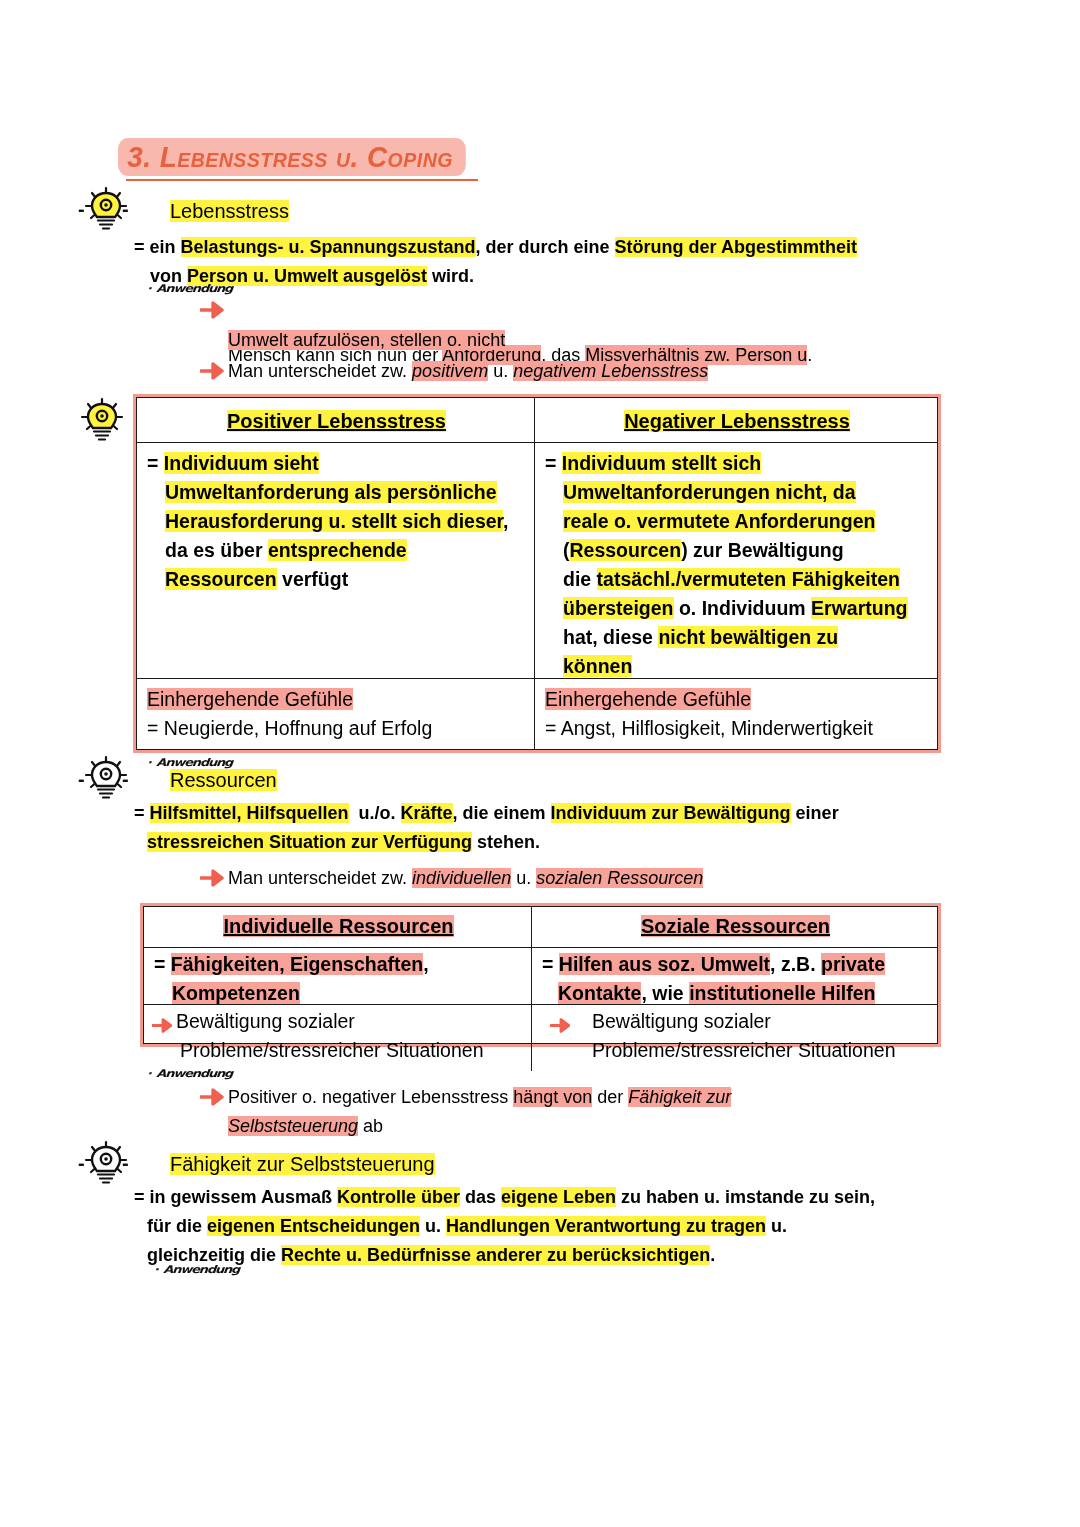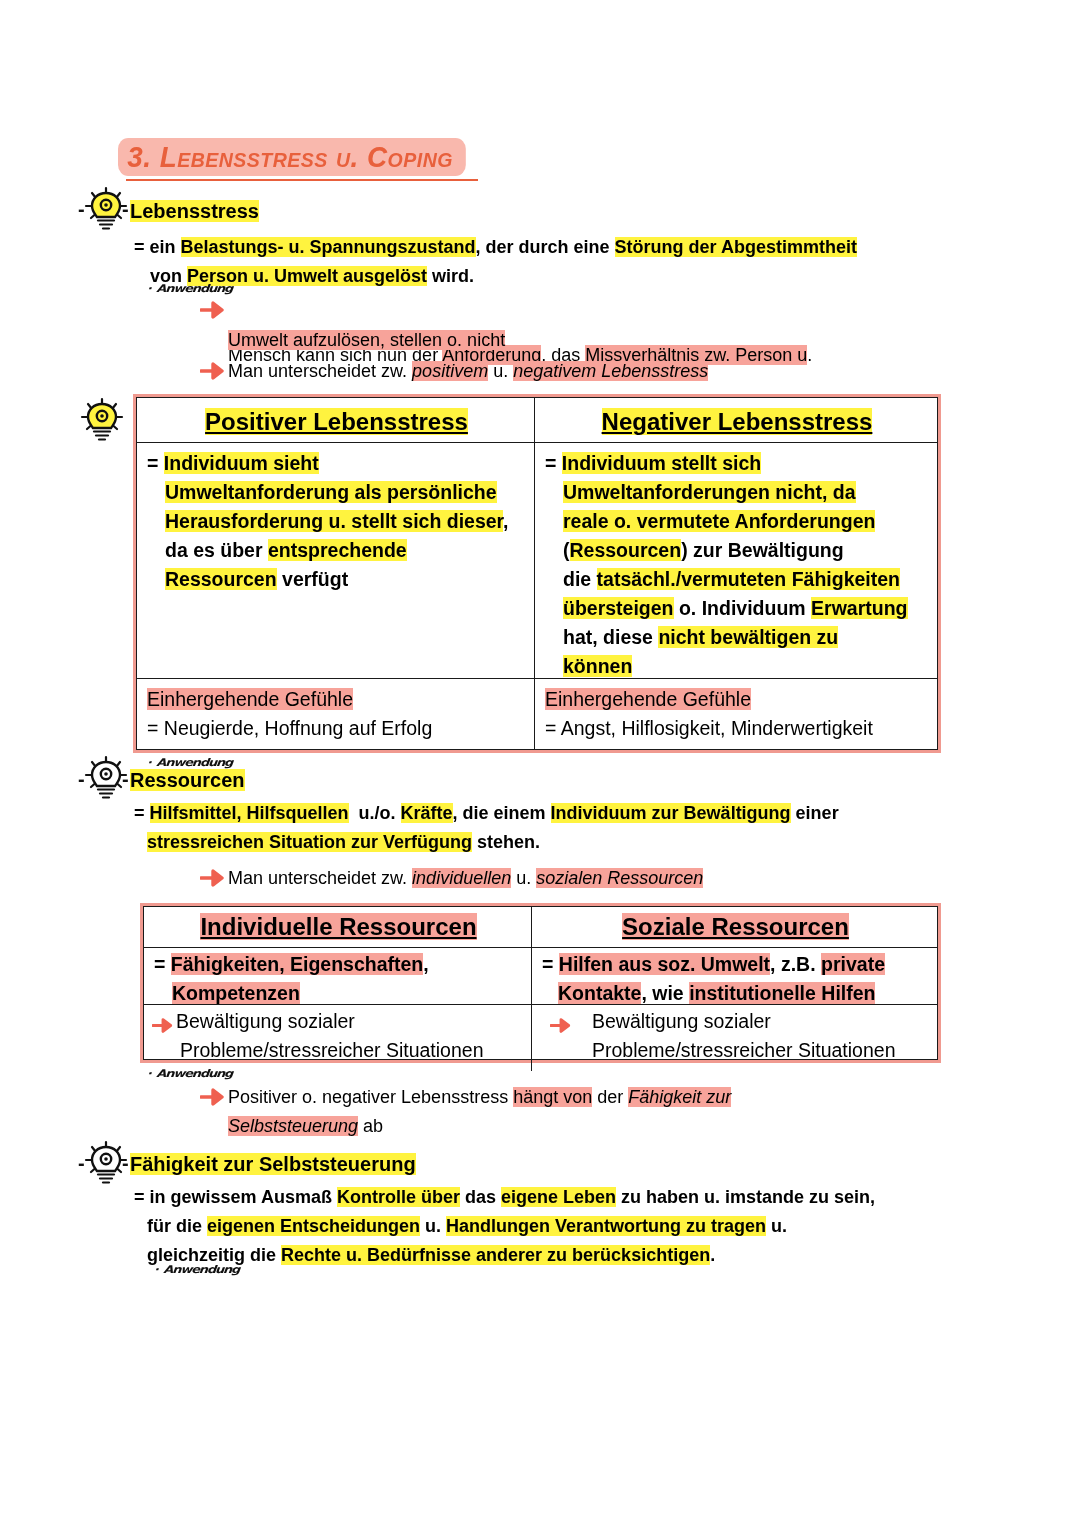--- a/index.html
+++ b/index.html
@@ -76,22 +76,23 @@
     color: #000;
     white-space: nowrap;
   }
   .bold { font-weight: bold; }
   .reg  { font-weight: normal; }
   .ital { font-style: italic; }
 
   .heading-term {
     position: absolute;
     font-size: 20px;
-    font-weight: bold;
+    font-weight: normal;
     white-space: nowrap;
+    margin-left: 40px;
   }
   .dash {
     position:absolute;
     font-weight:bold;
     font-size:20px;
     color:#111;
   }
 
   
   .hand {
@@ -146,21 +147,21 @@
     box-sizing: border-box;
     border-right: 1.5px solid #1a1a1a;
     padding: 6px 8px 6px 10px;
     font-size: 19.5px;
     line-height: 29px;
   }
   .tcell:last-child { border-right: none; }
   .tcell.head {
     text-align: center;
     font-weight: bold;
-    font-size: 24px;
+    font-size: 20px;
     padding-top: 9px;
   }
   .cell-body { font-weight: bold; }
   .cell-reg  { font-weight: normal; }
   .indent { padding-left: 18px; display:block; }
   .nowrapline { white-space: nowrap; }
 </style>
 </head>
 <body>
 
@@ -338,21 +339,21 @@
 
   <div class="arrow" style="left:200px; top:868px;">
     <svg width="26" height="20" viewBox="0 0 26 20">
         <path d="M1 10 L16 10 M13 3 L22 10 L13 17 Z" stroke="#ef6050" stroke-width="3.4" fill="#ef6050" stroke-linejoin="round" stroke-linecap="round"></path>
       </svg>
   </div>
   <div class="txt reg" style="left:228px; top:864px;">
     Man unterscheidet zw. <span class="hp ital">individuellen</span> u. <span class="hp ital">sozialen Ressourcen</span>
   </div>
 
-  <div class="tbl" style="left:140px; top:903px; width:801px; height:160px;">
+  <div class="tbl" style="left:140px; top:903px; width:801px; height:144px;">
     <div class="tbl-inner">
       <div class="trow" style="height:44px;">
         <div class="tcell head" style="width:388px; padding-top:5px;">
           <span class="hp u">Individuelle Ressourcen</span>
         </div>
         <div class="tcell head" style="flex:1; padding-top:5px;">
           <span class="hp u">Soziale Ressourcen</span>
         </div>
       </div>
 

